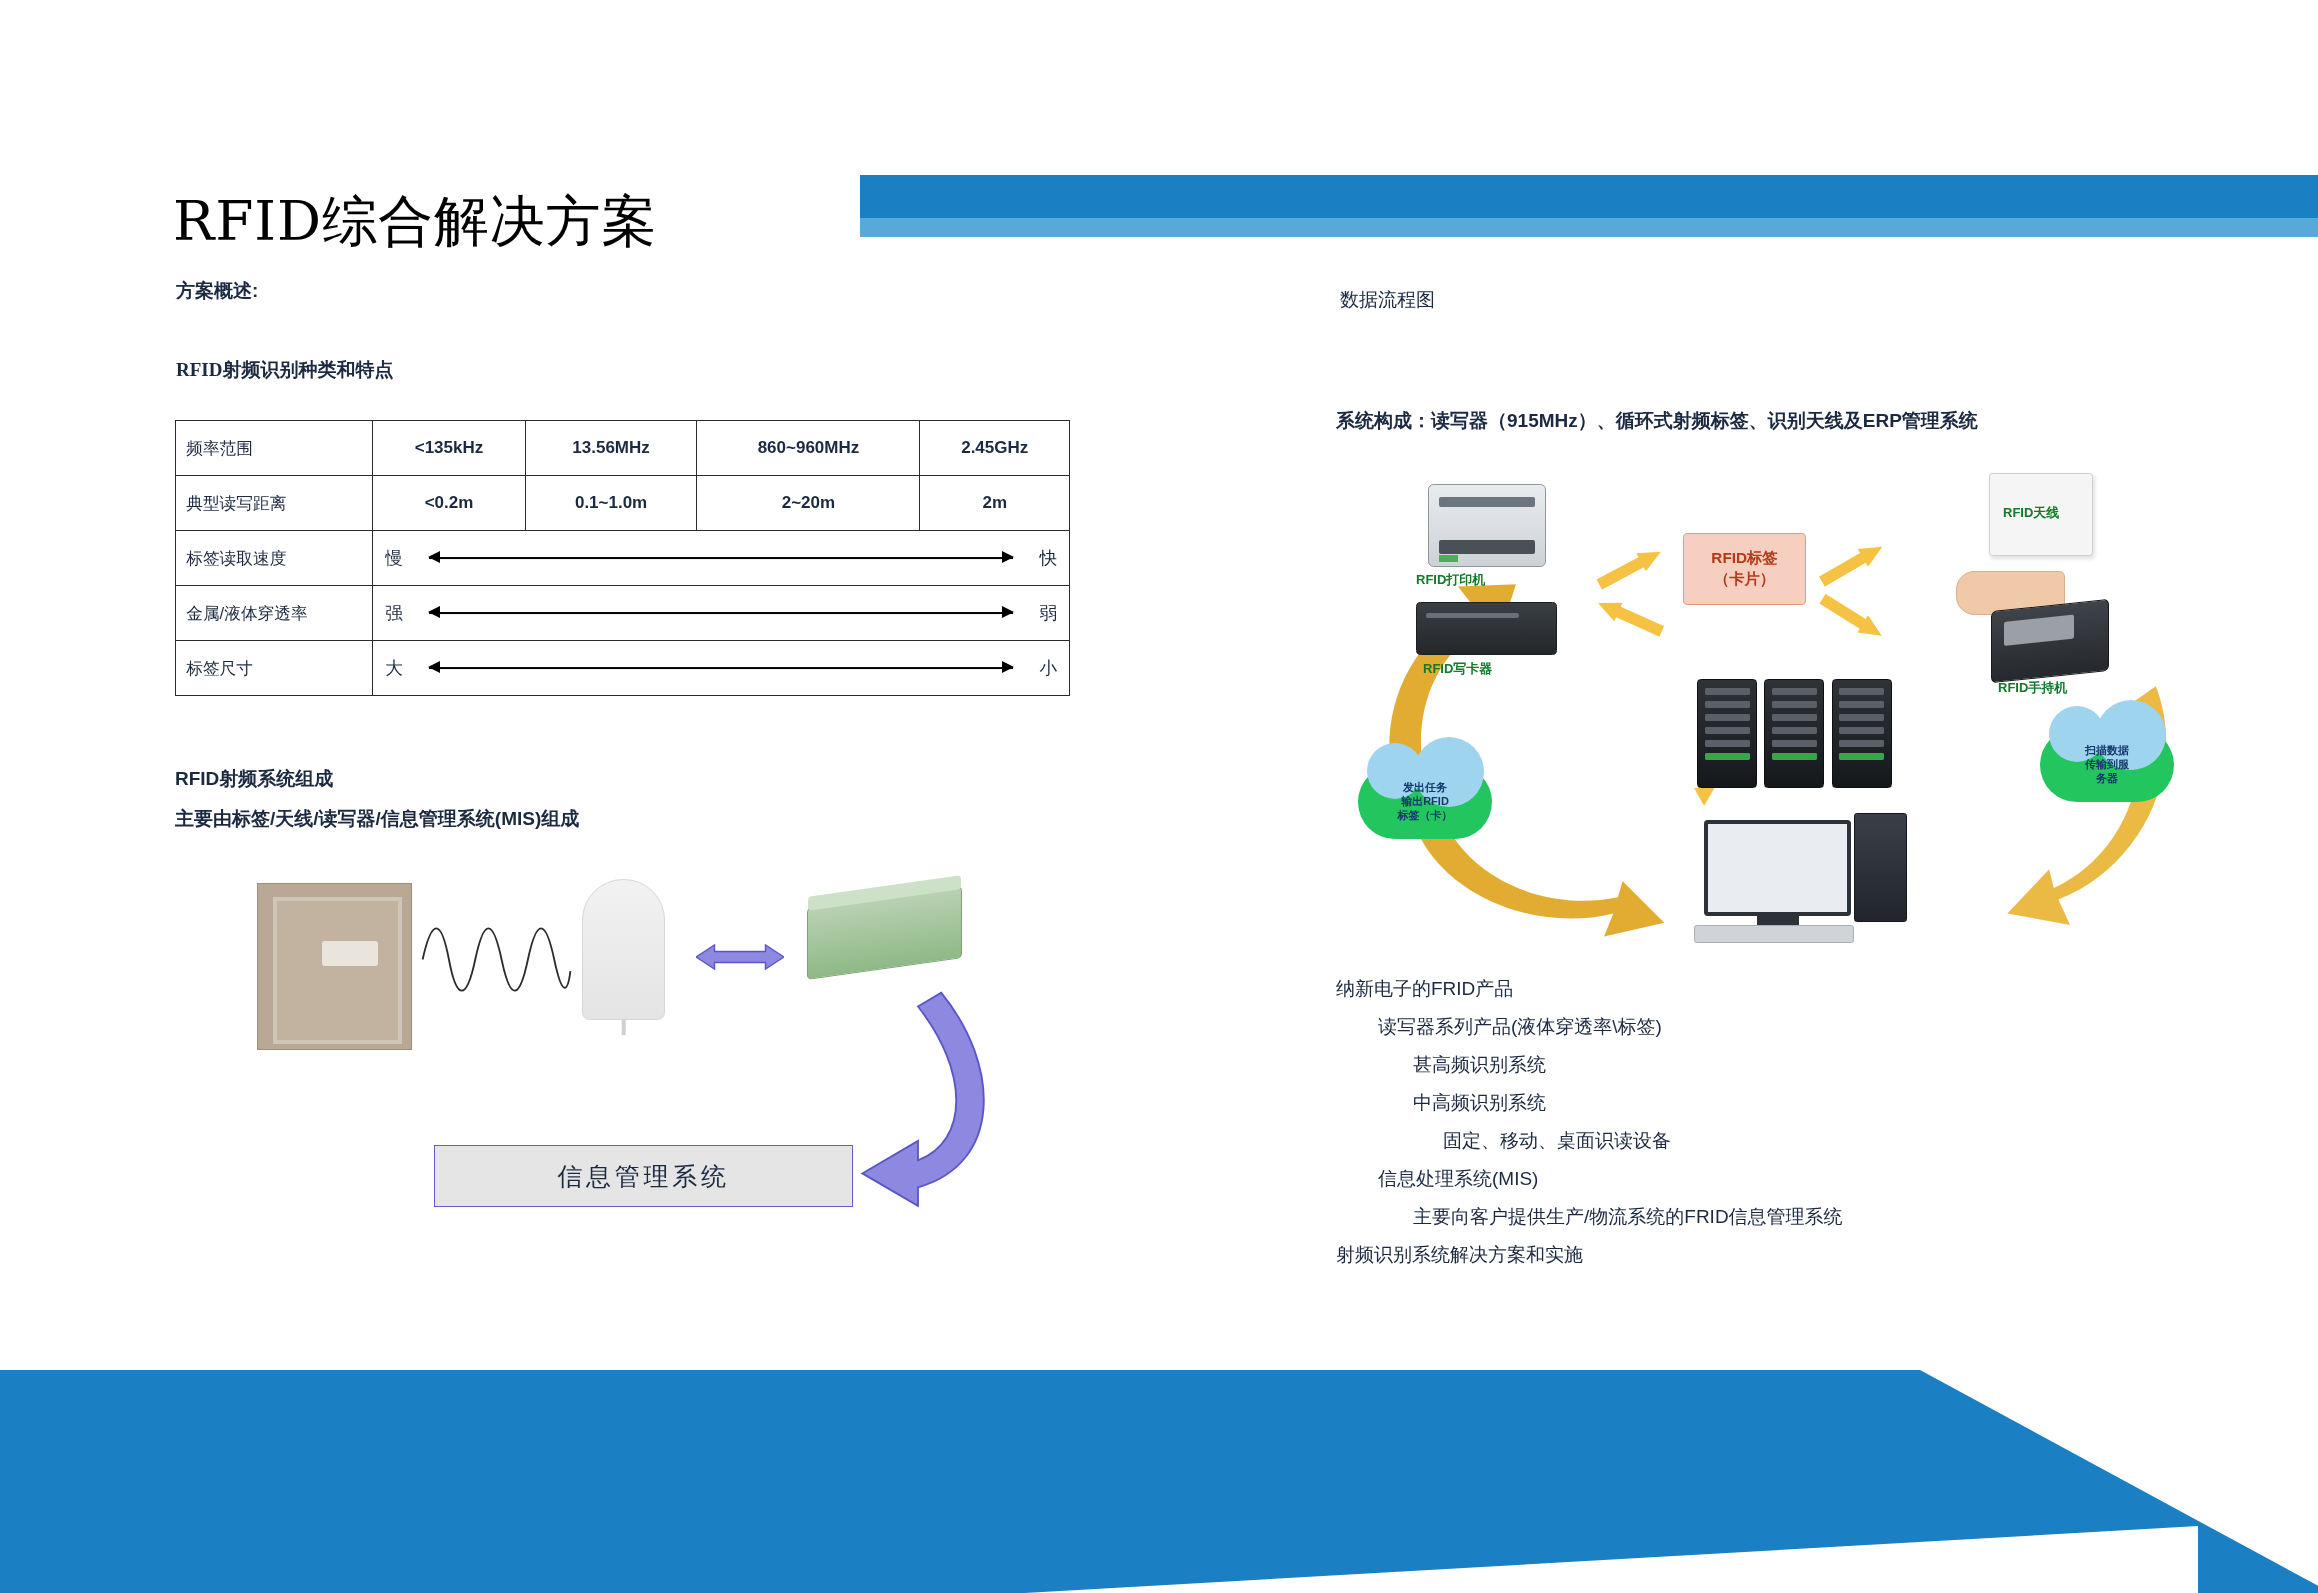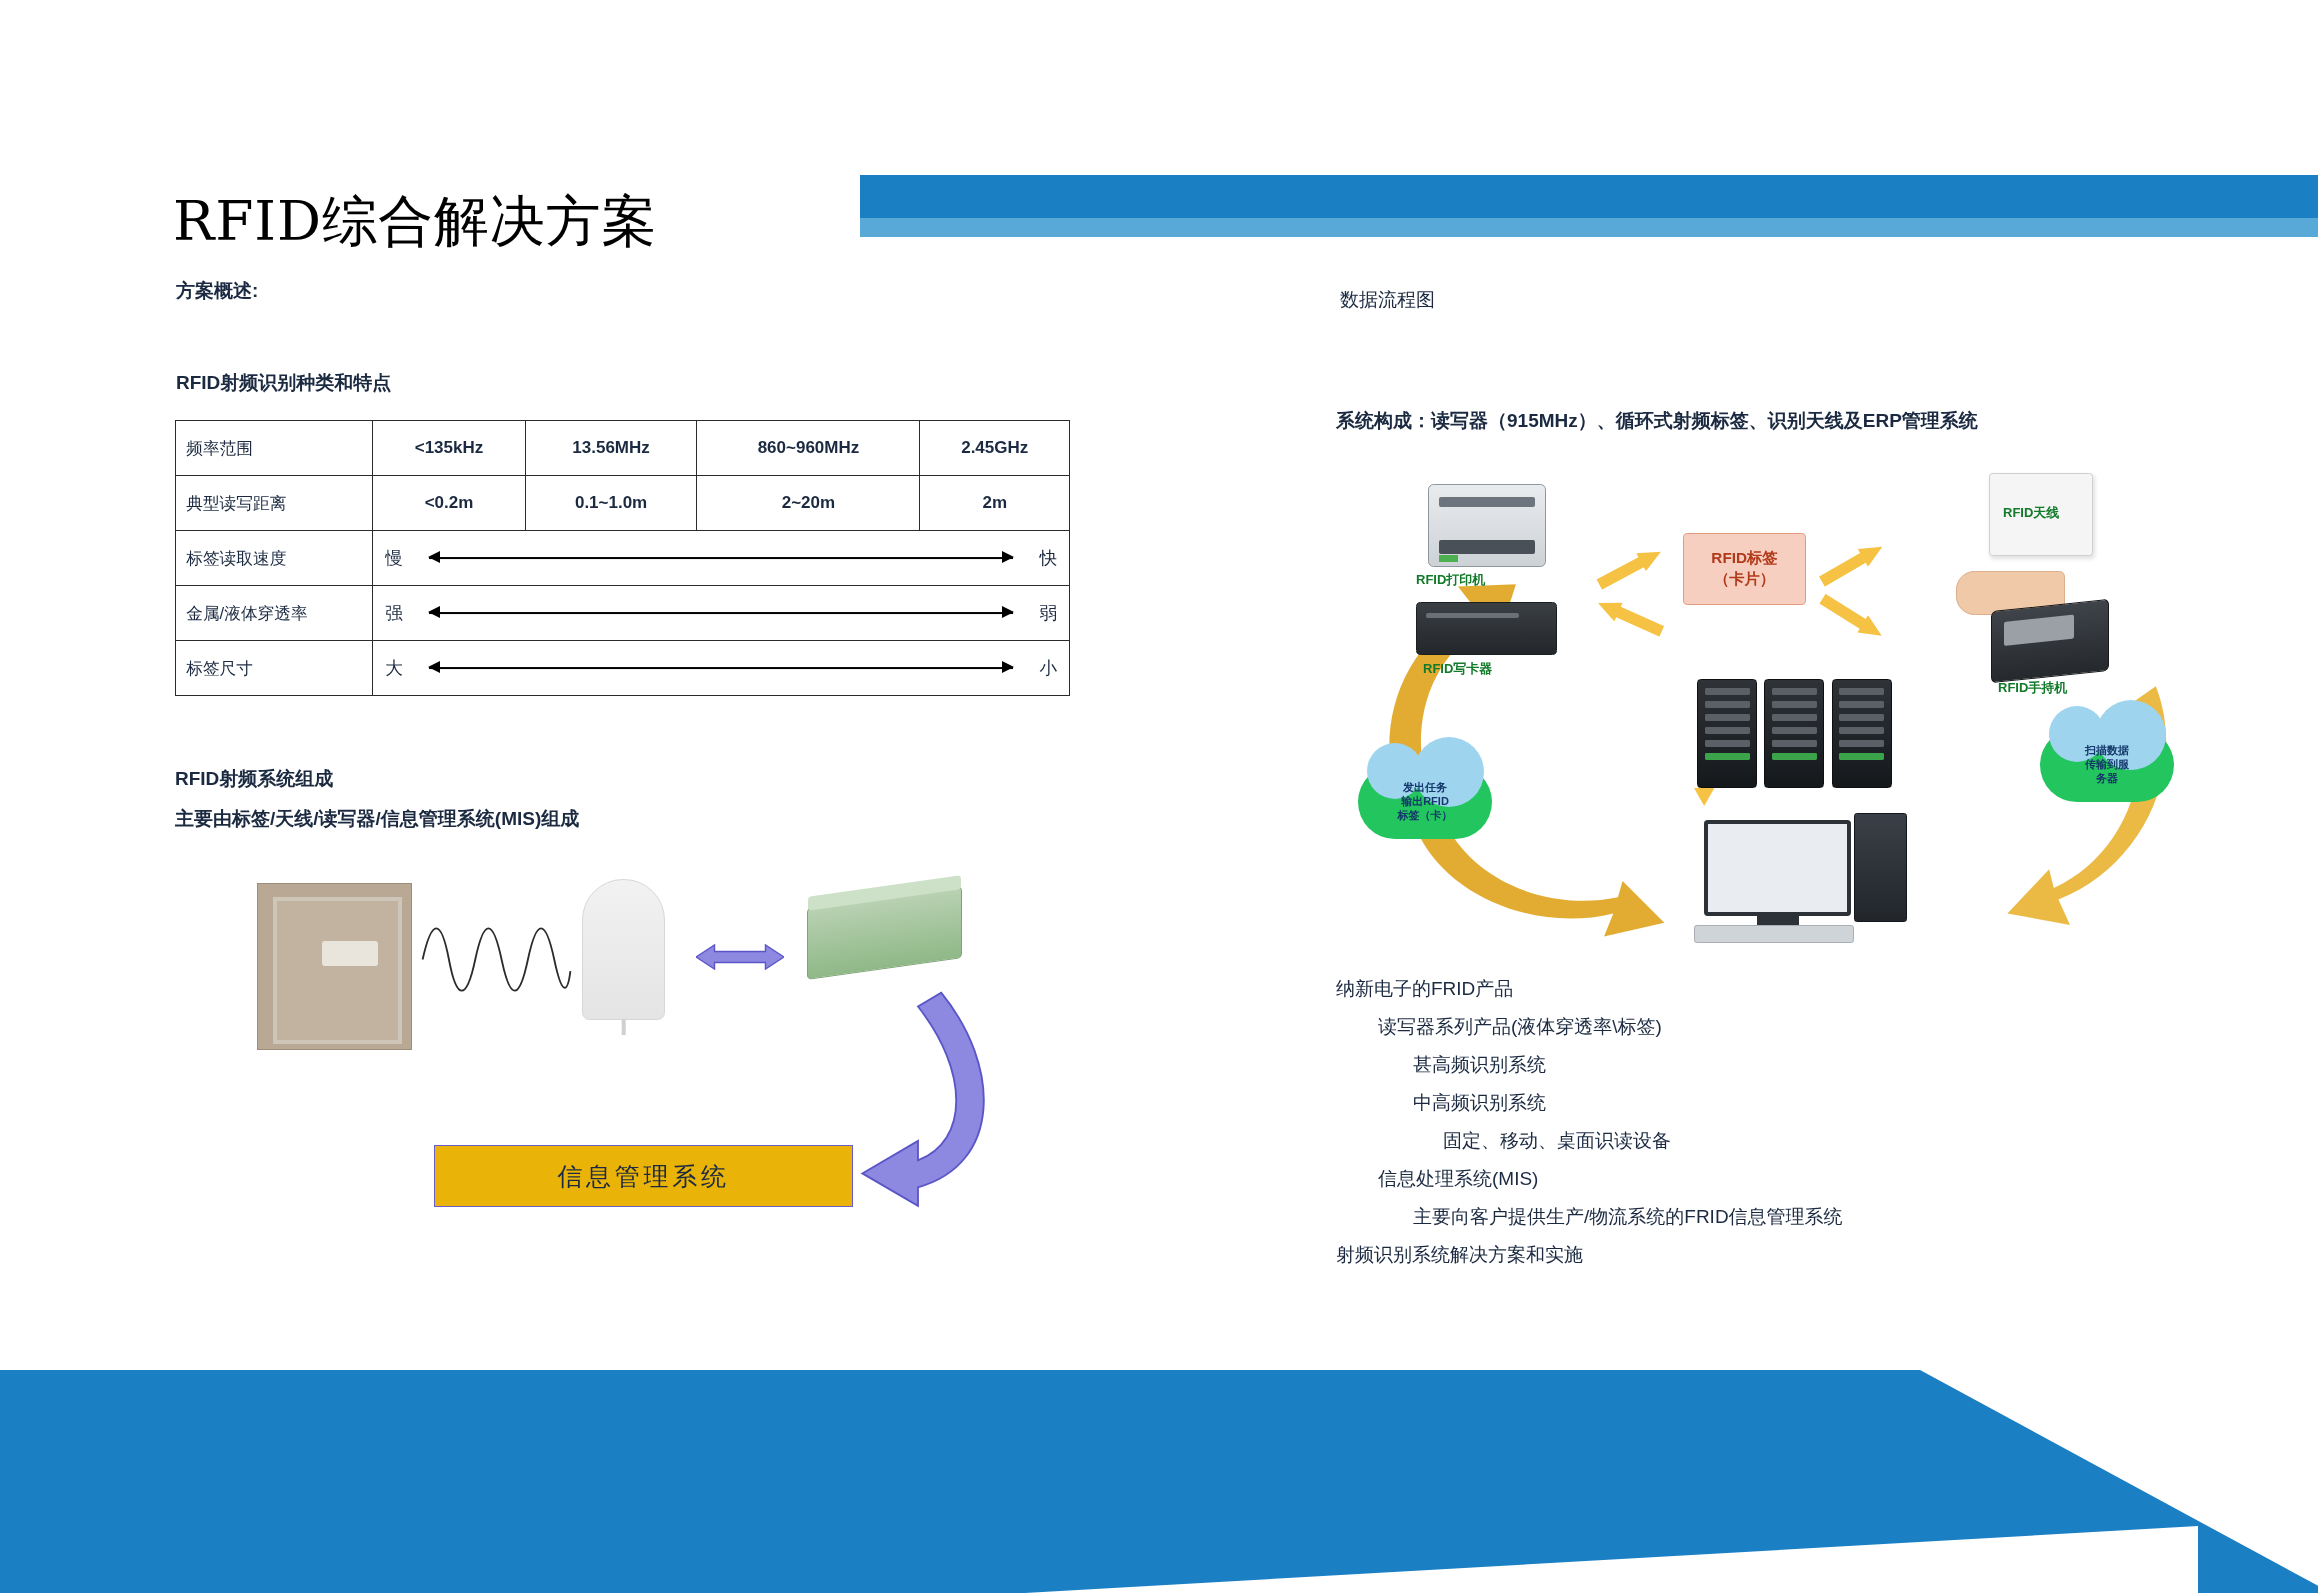--- a/index.html
+++ b/index.html
@@ -60,21 +60,21 @@
     white-space:nowrap;
   }
   .lead{
     position:absolute;
     font-size:19px;
     color:#1b2a41;
     white-space:nowrap;
   }
   .lead.l1{left:176px;top:278px;font-weight:bold;}
   .lead.l2{left:180px;top:319px;}
-  .lead.l3{left:176px;top:370px;font-weight:bold;}
+  .lead.l3{left:176px;top:357px;font-weight:bold;font-family:Liberation Serif, serif;}
 
   
   table.rfid{
     position:absolute;
     left:175px;top:420px;
     width:895px;
     border-collapse:collapse;
     background:#ffffff;
   }
   table.rfid td{
@@ -170,21 +170,21 @@
     position:absolute;left:0;top:-12px;width:153px;height:14px;
     background:#cde0c8;border-radius:3.7px;
   }
   .curvearrow{
     position:absolute;left:723px;top:988px;width:288px;height:241px;
   }
   .mis-box{
     position:absolute;
     left:434px;top:1145px;
     width:417px;height:60px;
-    background:#eab308;
+    background:#e5e5e5;
     border:1.4px solid #6a5ccd;
     display:flex;align-items:center;justify-content:center;
   }
   .mis-box span{
     font-family:"DejaVu Serif","Liberation Serif",serif;
     font-size:25px;letter-spacing:3.7px;color:#1b2a41;
   }
 
   
   .r-head{

